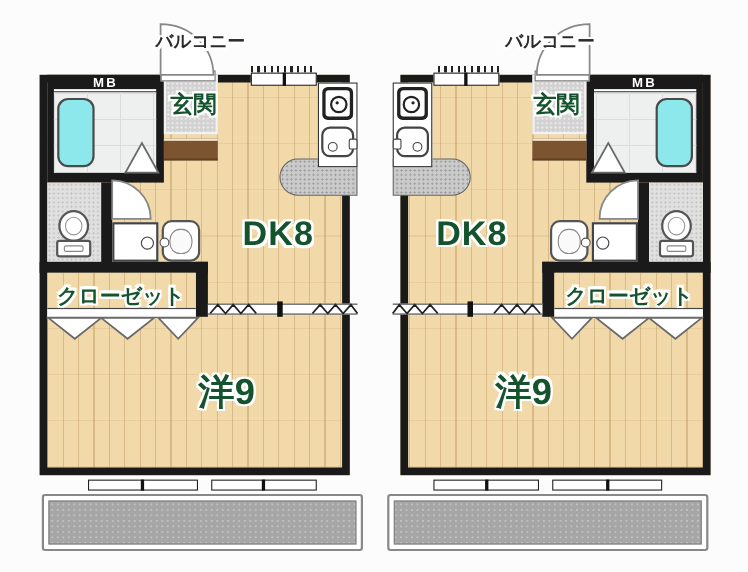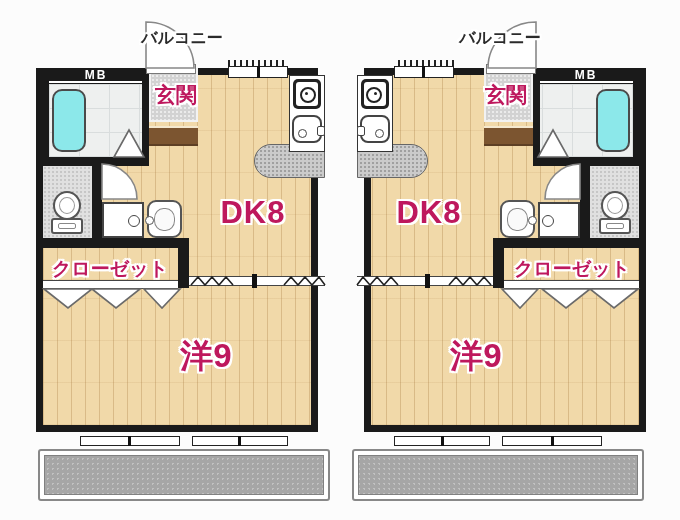--- a/index.html
+++ b/index.html
@@ -16,21 +16,21 @@
     --balc:#a6a6a6;
     --step:#7c5530;
   }
   html,body{margin:0;padding:0;}
   body{width:680px;height:520px;background:#fcfcfc;font-family:"Liberation Sans","DejaVu Sans",sans-serif;overflow:hidden;}
   #stage{position:relative;width:680px;height:520px;}
   .unit{position:absolute;top:12px;width:296px;height:500px;}
   .unit.mirror{transform:scaleX(-1);}
   .abs{position:absolute;box-sizing:border-box;}
   .lbl{position:absolute;display:flex;align-items:center;justify-content:center;
-       font-weight:bold;color:#be185d;white-space:nowrap;
+       font-weight:bold;color:#14532d;white-space:nowrap;
        text-shadow:-2px -2px 0 #fff,2px -2px 0 #fff,-2px 2px 0 #fff,2px 2px 0 #fff,
                    -2px 0 0 #fff,2px 0 0 #fff,0 -2px 0 #fff,0 2px 0 #fff;}
   .unit.mirror .lbl{transform:scaleX(-1);}
   .wood{background-color:var(--wood);
         background-image:repeating-linear-gradient(90deg,var(--woodline) 0 1px,transparent 1px 14px),
                          repeating-linear-gradient(0deg,var(--woodline2) 0 1px,transparent 1px 42px);}
   .wallbox{left:0;top:56px;width:282px;height:364px;border:7px solid var(--wall);}
   
   .bath-module{left:7px;top:56px;width:106px;height:98px;background:var(--wall);}
   .bath-tile{left:13px;top:72px;width:93px;height:73px;background-color:var(--tile);

